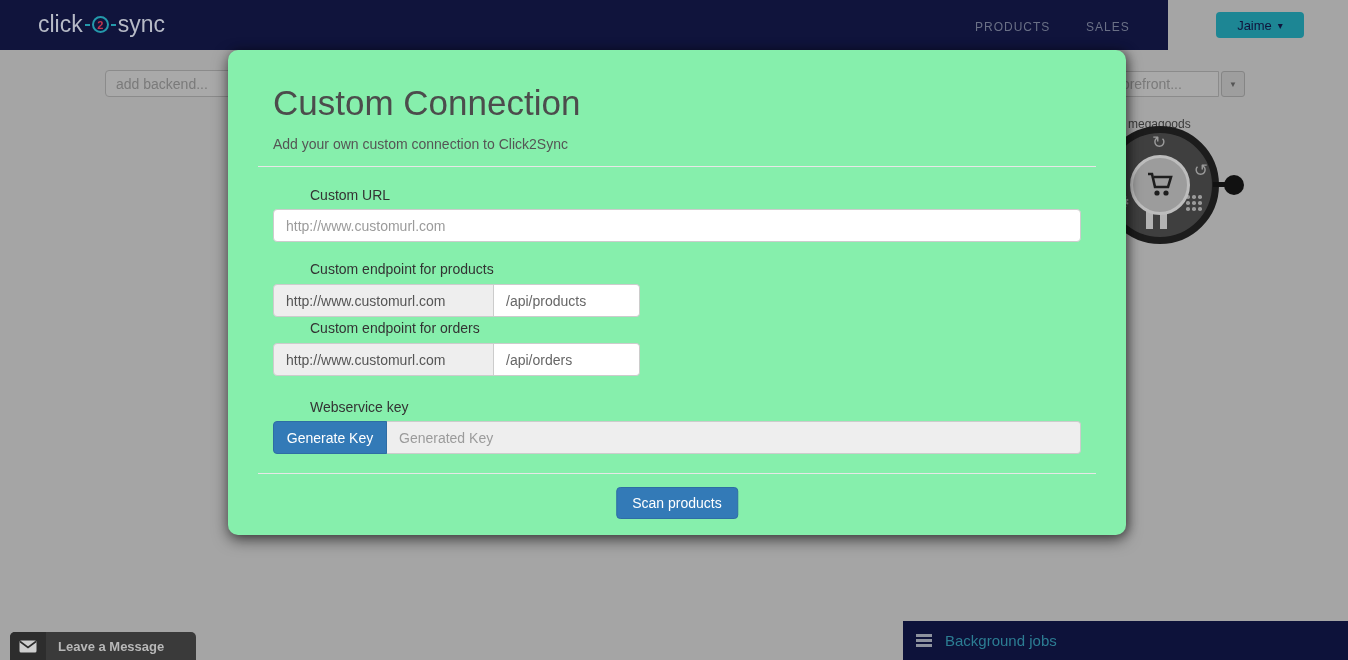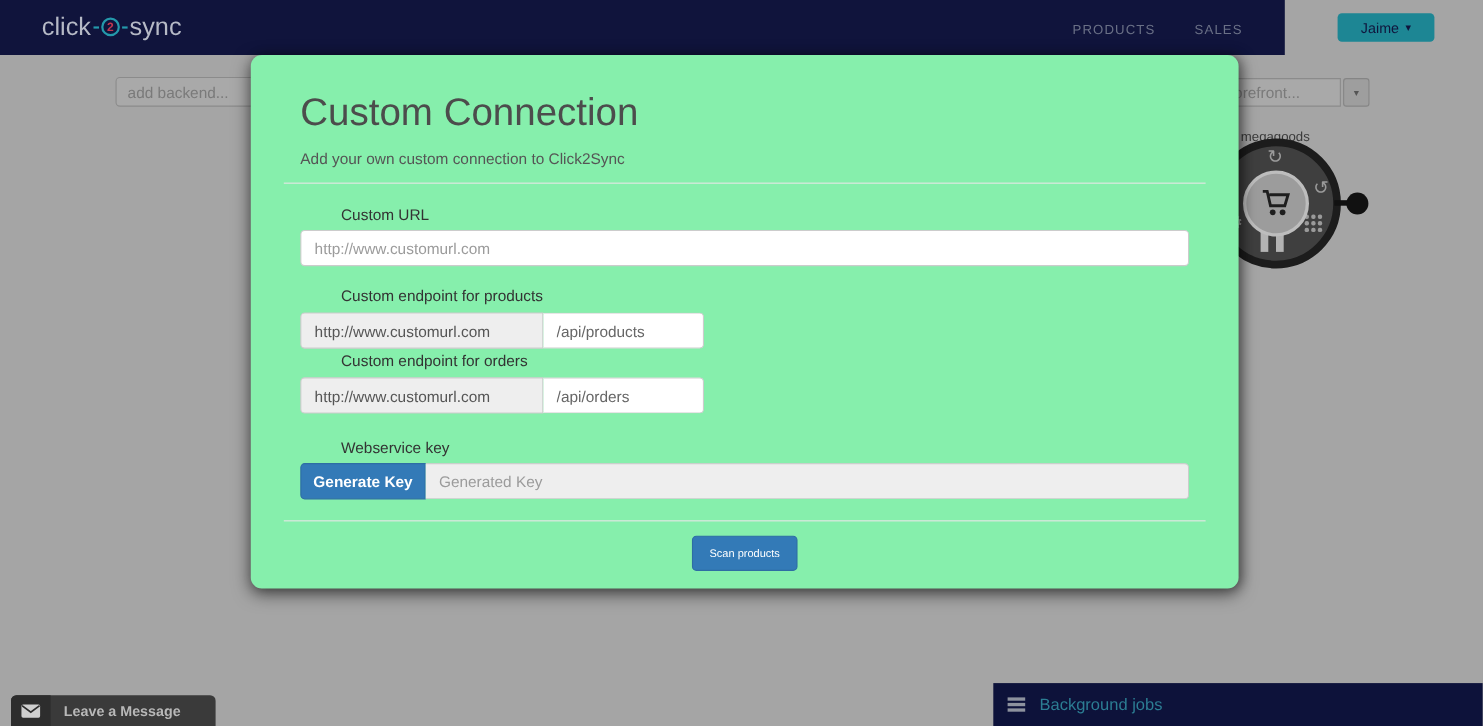--- a/index.html
+++ b/index.html
@@ -64,24 +64,24 @@
   .txt { border:1px solid #ccc; border-radius:4px; font-size:14px; color:#666; padding:0 12px;
       font-family:inherit; height:33px; background:#fff; }
   .txt::placeholder { color:#9b9b9b; opacity:1; }
   .in-url { position:absolute; left:45px; top:159px; width:808px; }
   .group { position:absolute; left:45px; display:flex; }
   .grp-products { top:234px; } .grp-orders { top:293px; } .grp-key { top:371px; width:808px; }
   .addon { width:221px; height:33px; background:#eee; border:1px solid #ccc; border-radius:4px 0 0 4px;
       display:flex; align-items:center; padding:0 12px; font-size:14px; color:#555; }
   .grp-input { width:146px; border-radius:0 4px 4px 0; border-left:none; }
   .gen-btn { width:114px; height:33px; background:#337ab7; border:1px solid #2e6da4; border-radius:4px 0 0 4px;
-      color:#fff; font-size:14px; font-family:inherit; cursor:pointer;font-weight:bold; }
+      color:#fff; font-size:14px; font-family:inherit; cursor:pointer; }
   .key-input { flex:1; border-radius:0 4px 4px 0; border-left:none; background:#eee; }
   .scan-btn { position:absolute; left:50%; transform:translateX(-50%); top:437px; height:32px; padding:0 15px;
-      background:#337ab7; border:1px solid #2e6da4; border-radius:4px; color:#fff; font-size:10px;
+      background:#337ab7; border:1px solid #2e6da4; border-radius:4px; color:#fff; font-size:14px;
       font-family:inherit; cursor:pointer; }
 
   
   .chat { position:absolute; left:10px; top:632px; width:186px; height:28px; background:#3a3a3a;
       border-radius:5px 5px 0 0; display:flex; align-items:center; z-index:20; cursor:pointer; }
   .chat-icon-box { width:36px; height:28px; background:#2d2d2d; border-radius:5px 0 0 0;
       display:flex; align-items:center; justify-content:center; }
   .chat-label { margin-left:12px; font-size:13px; font-weight:bold; color:#b8b8b8; }
   .jobs { position:absolute; left:903px; top:621px; width:445px; height:39px; background:#0d123a;
       display:flex; align-items:center; z-index:20; cursor:pointer; }

